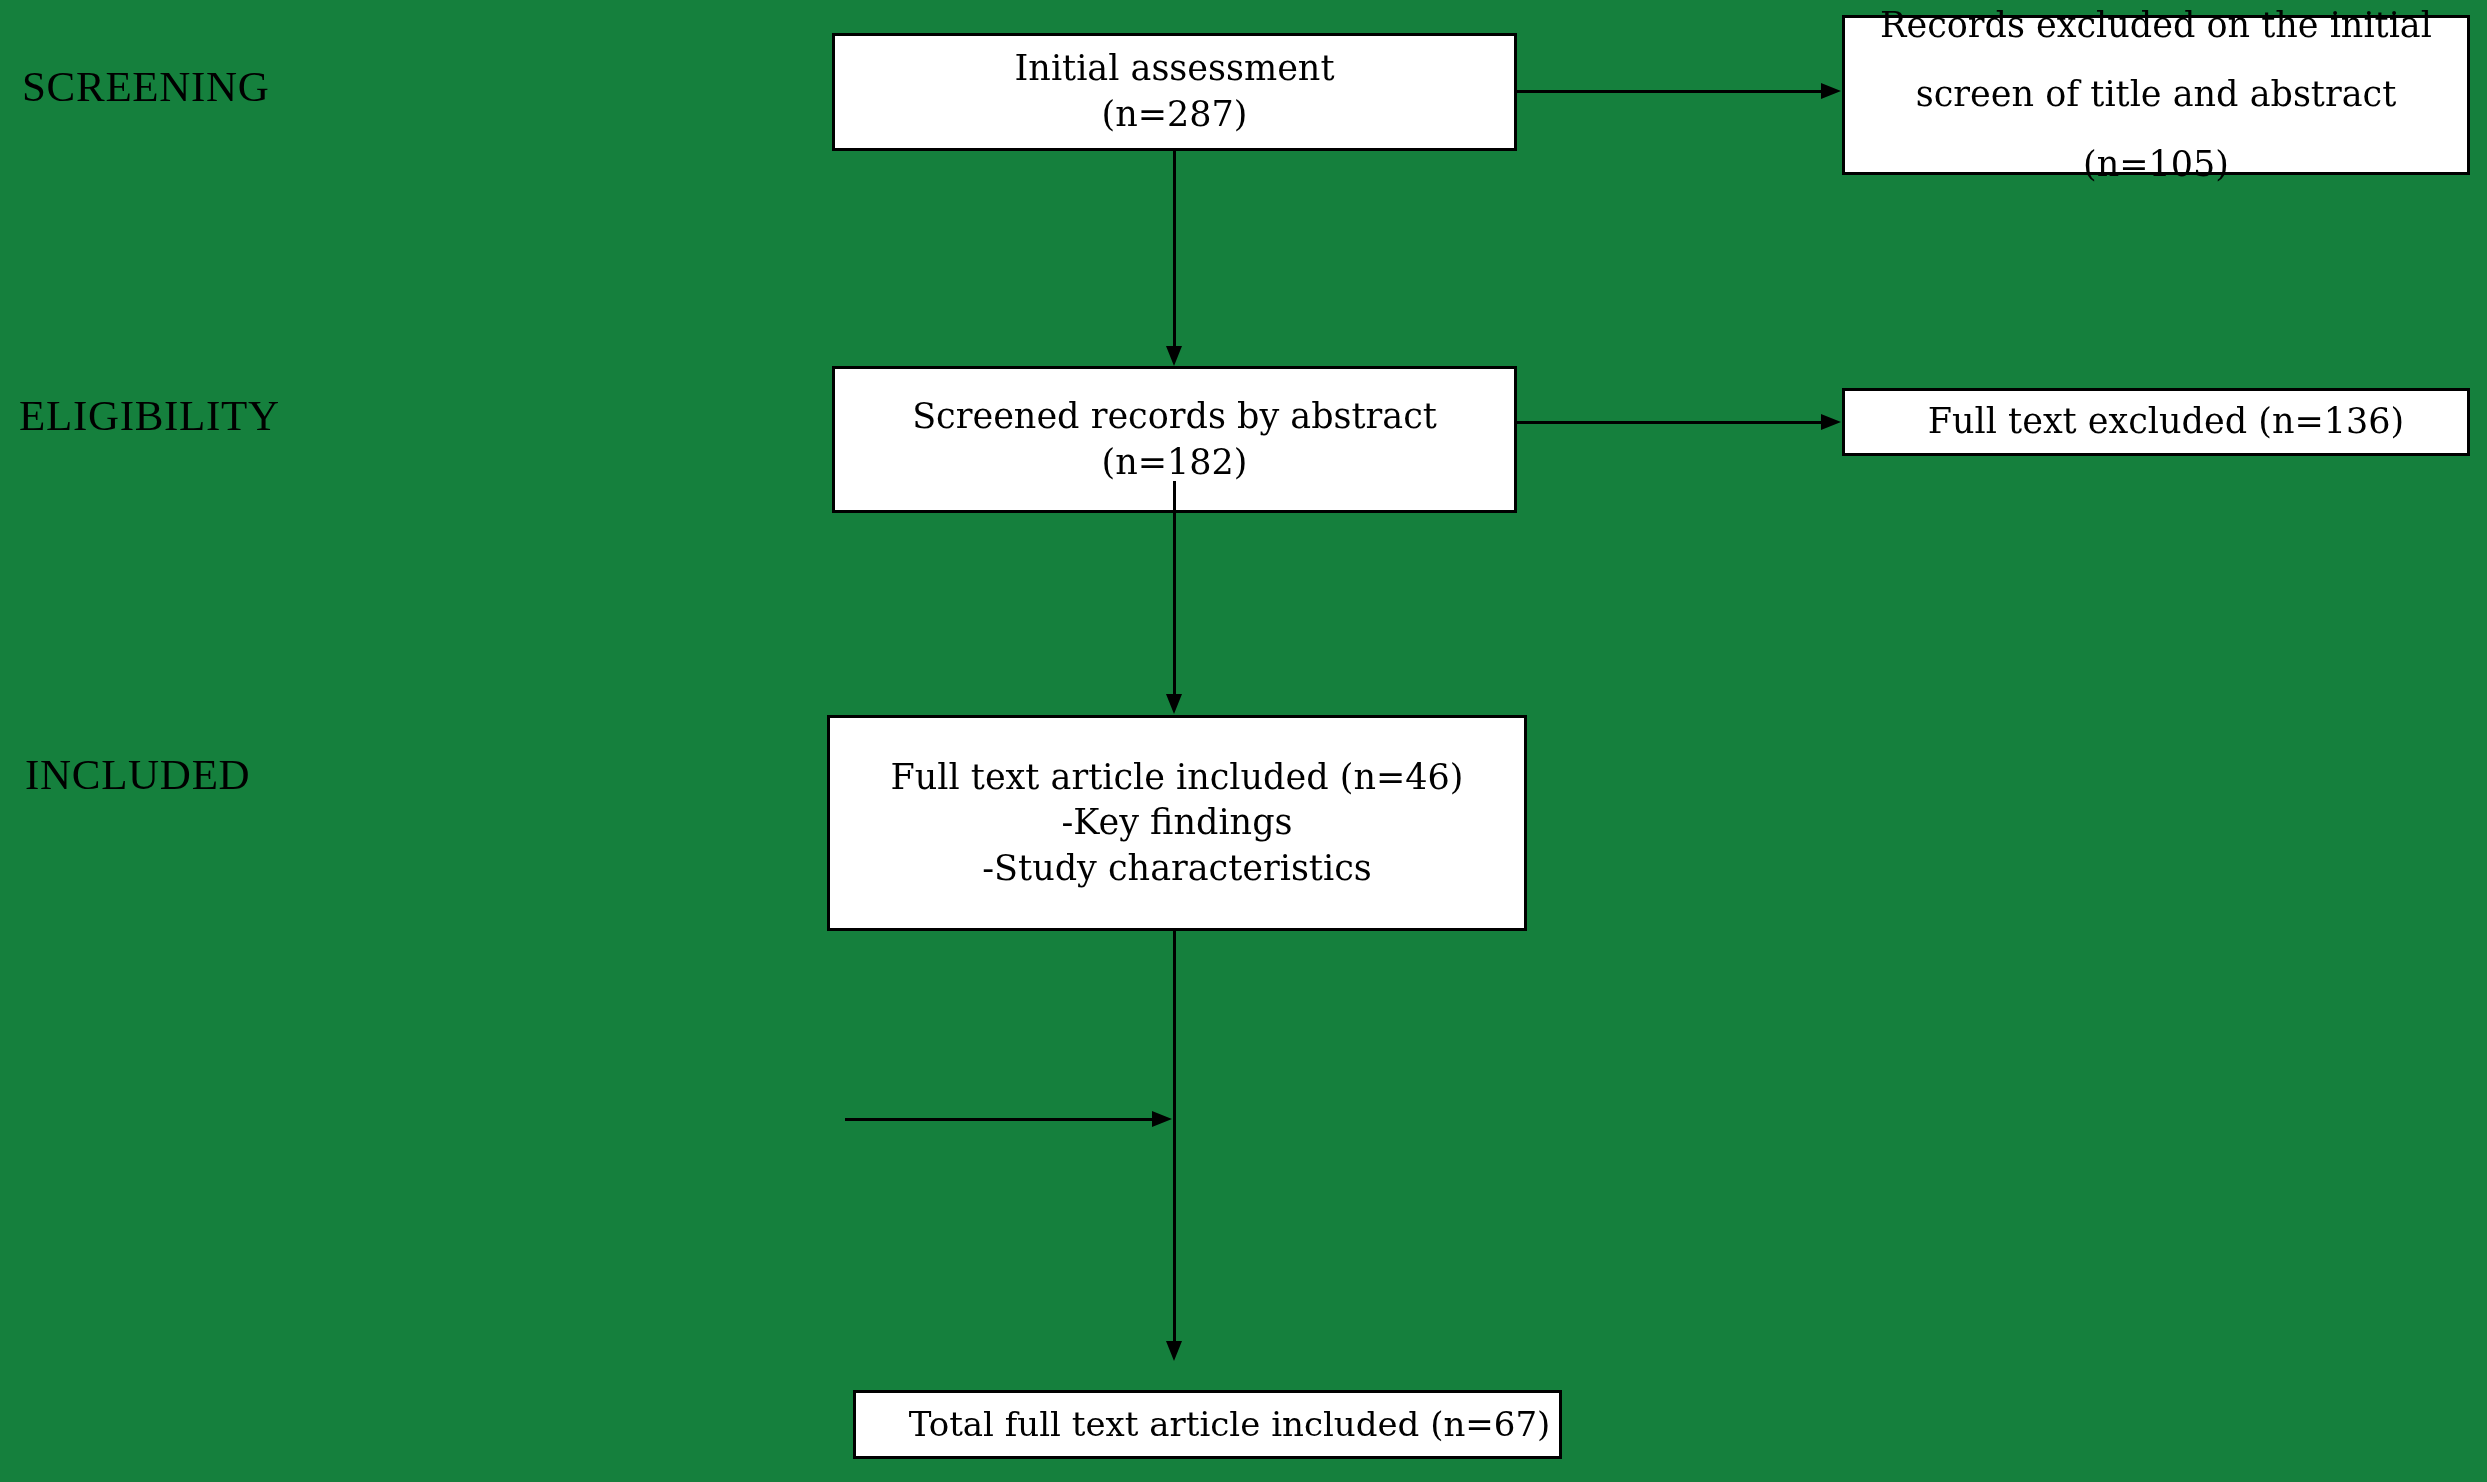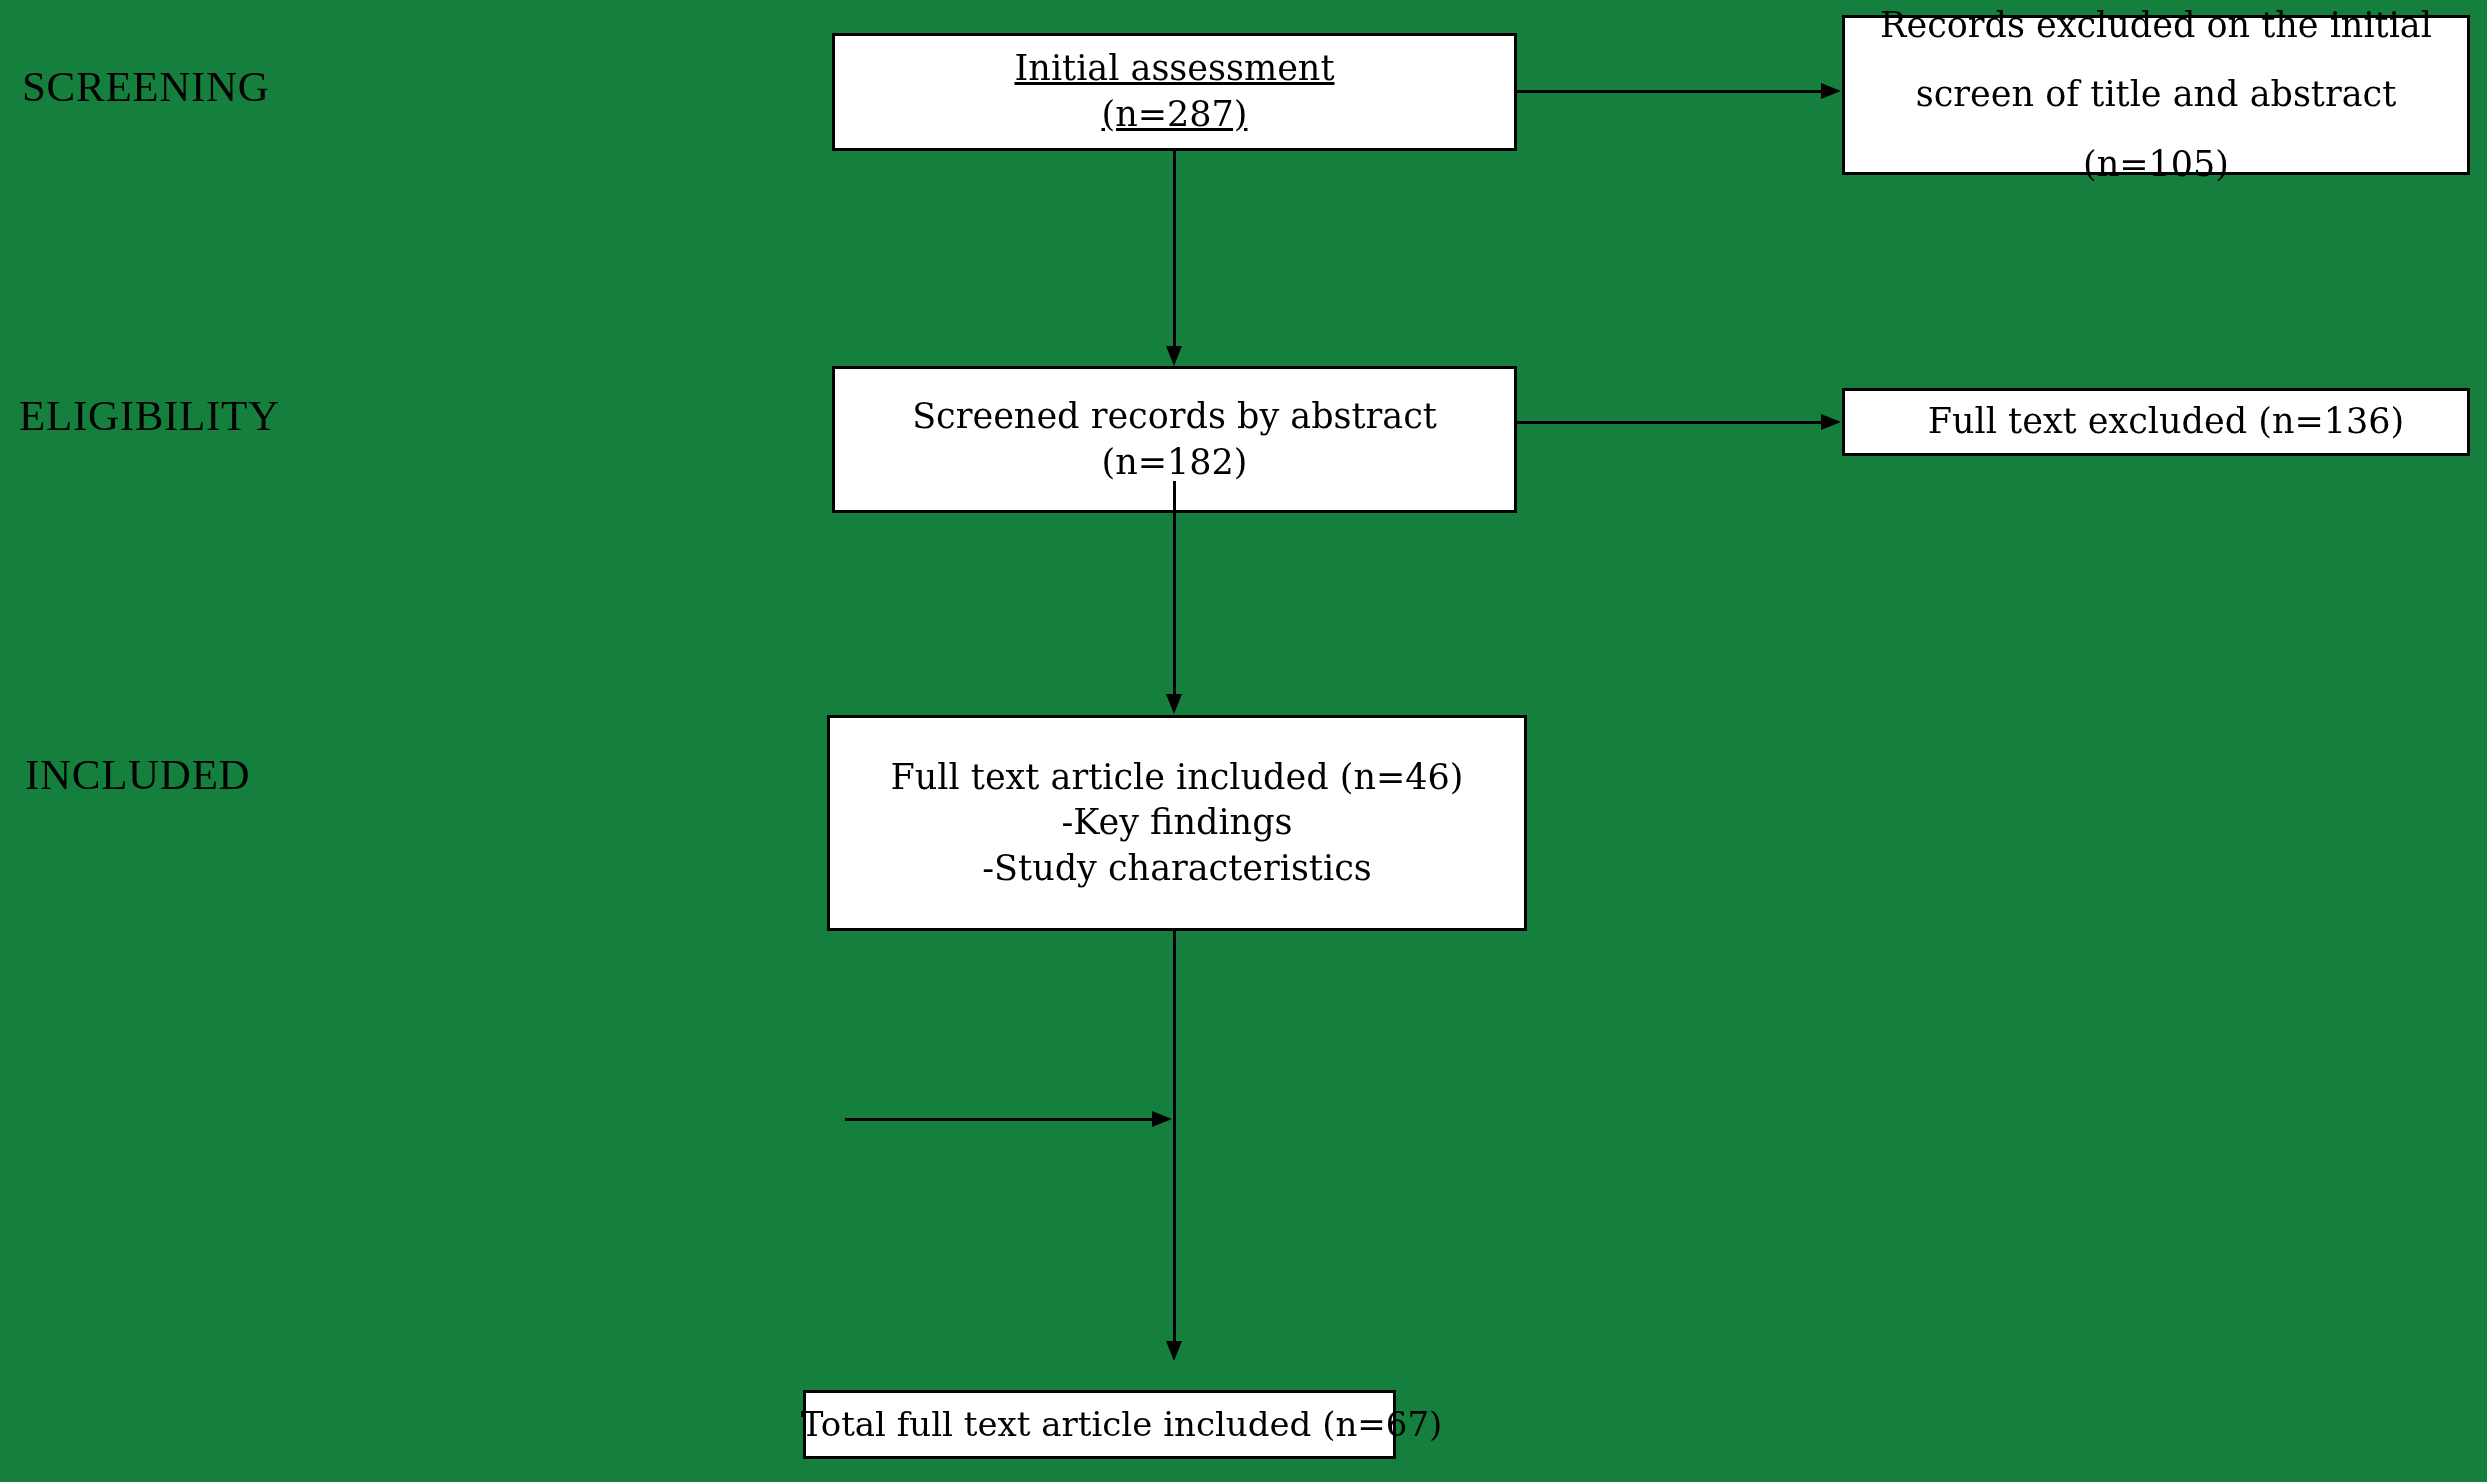--- a/index.html
+++ b/index.html
@@ -73,21 +73,21 @@
 </style>
 </head>
 <body>
 
 <div id="canvas">
 
   <div class="stage-label" style="left:22px; top:65px;">SCREENING</div>
   <div class="stage-label" style="left:19px; top:394px;">ELIGIBILITY</div>
   <div class="stage-label" style="left:25px; top:753px;">INCLUDED</div>
 
-  <div class="box" style="left:832px; top:32.5px; width:685px; height:118px;text-decoration:underline;">
+  <div class="box" style="left:832px; top:32.5px; width:685px; height:118px;">
     <div class="line">Initial assessment</div>
     <div class="line">(n=287)</div>
   </div>
 
   <div class="box" style="left:1842px; top:14.8px; width:628px; height:160px;gap:24px;">
     <div class="line">Records excluded on the initial</div>
     <div class="line">screen of title and abstract</div>
     <div class="line">(n=105)</div>
   </div>
 
@@ -130,18 +130,18 @@
   <div>
     <div class="shaft-h" style="left:845px; top:1118px; width:309px;"></div>
     <div class="head-right" style="left:1152px; top:1111px;"></div>
   </div>
 
   <div>
     <div class="shaft-v" style="left:1173px; top:930px; height:412px;"></div>
     <div class="head-down" style="left:1166px; top:1341px;"></div>
   </div>
 
-  <div class="box box--total" style="left:803px; top:1390px; width:593px; height:69px;padding-left:44px;">
+  <div class="box box--total" style="left:853px; top:1390px; width:709px; height:69px;padding-left:44px;">
     <div class="line">Total full text article included (n=67)</div>
   </div>
 
 </div>
 
 
 </body></html>

